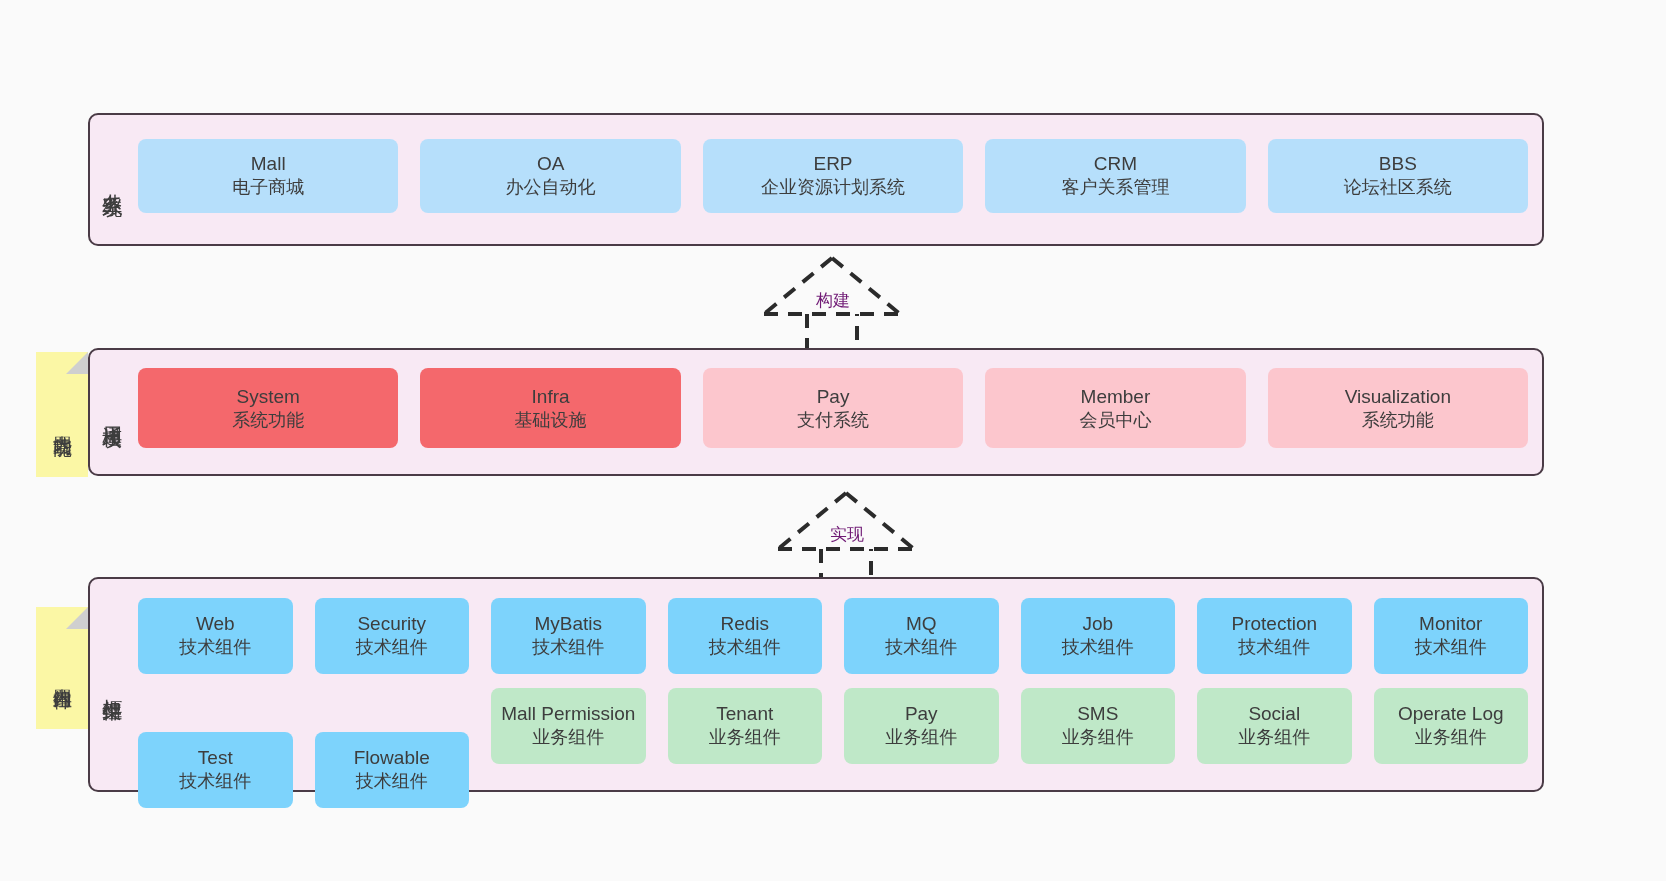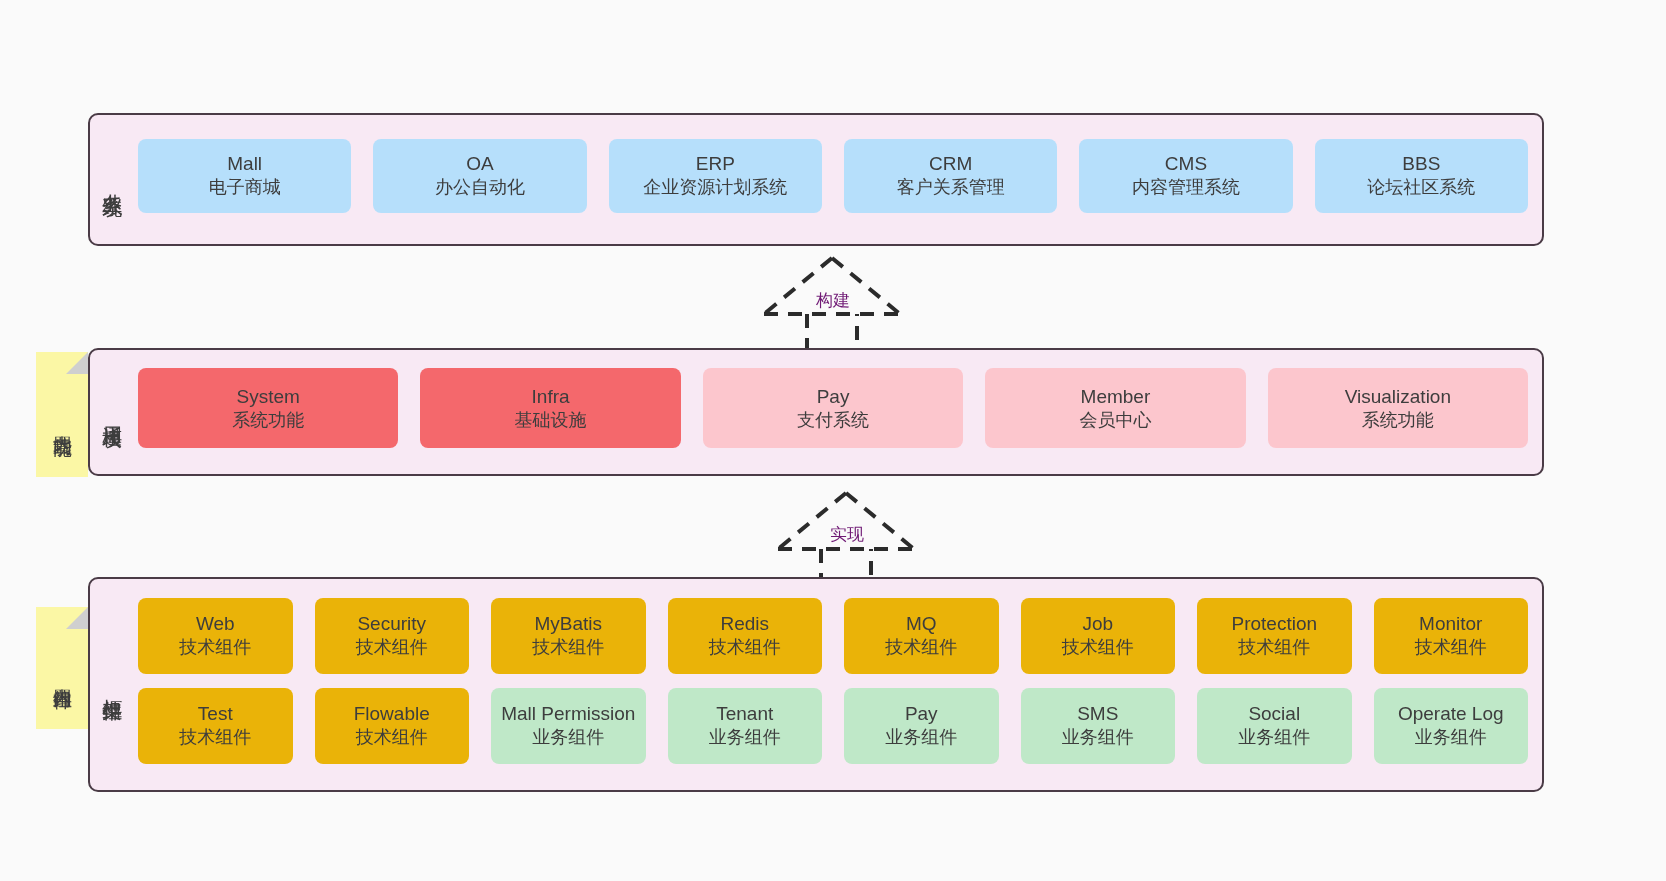--- a/index.html
+++ b/index.html
@@ -81,21 +81,21 @@
     color: #3d3d3d;
   }
   .box .t1 { font-size: 19px; }
   .box .t2 { font-size: 18px; }
 
   .biz-layer .box { height: 74px; background: #b6dffb; }
   .mod-layer .box { height: 80px; }
   .mod-layer .box.strong { background: #f4686c; }
   .mod-layer .box.soft   { background: #fcc6cd; }
   .fw-layer .box { height: 76px; }
-  .fw-layer .box.tech { background: #eab308; }
+  .fw-layer .box.tech { background: #7dd3fc; margin-top: 44px; }
   .fw-layer .box.biz  { background: #bfe8c8; }
 
   
   #layer-business {
     left: 88px; top: 113px; width: 1456px; height: 133px;
   }
   #layer-modules {
     left: 88px; top: 348px; width: 1456px; height: 128px;
   }
   #layer-framework {
@@ -171,24 +171,20 @@
         </div>
         <div class="box">
           <span class="t1">ERP</span>
           <span class="t2">企业资源计划系统</span>
         </div>
         <div class="box">
           <span class="t1">CRM</span>
           <span class="t2">客户关系管理</span>
         </div>
         <div class="box">
-          <span class="t1">CMS</span>
-          <span class="t2">内容管理系统</span>
-        </div>
-        <div class="box">
           <span class="t1">BBS</span>
           <span class="t2">论坛社区系统</span>
         </div>
       </div>
     </div>
   </div>
 
   <svg class="arrow" id="arrow-build" viewBox="0 0 160 100">
     <path d="M 80 6 L 148 62" fill="none" stroke="#2b2b2b" stroke-width="4" stroke-dasharray="14 10"></path>
     <path d="M 80 6 L 12 62" fill="none" stroke="#2b2b2b" stroke-width="4" stroke-dasharray="14 10"></path>

